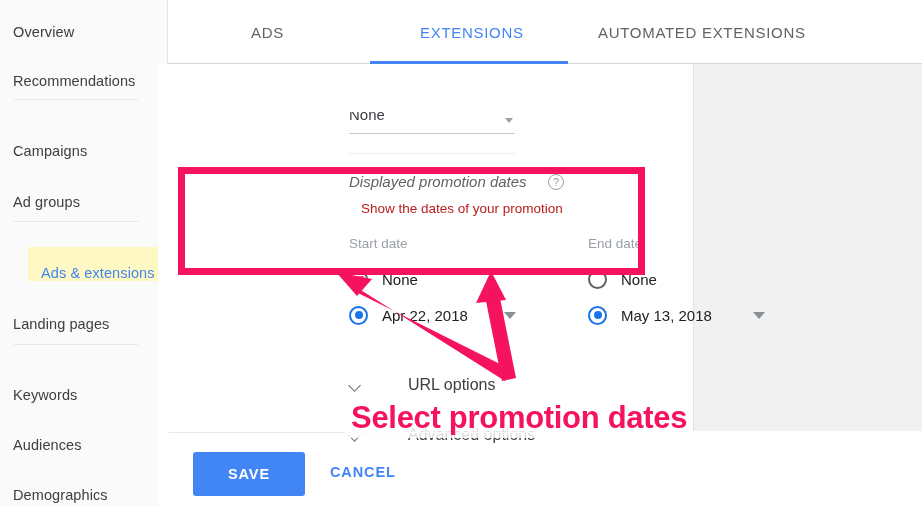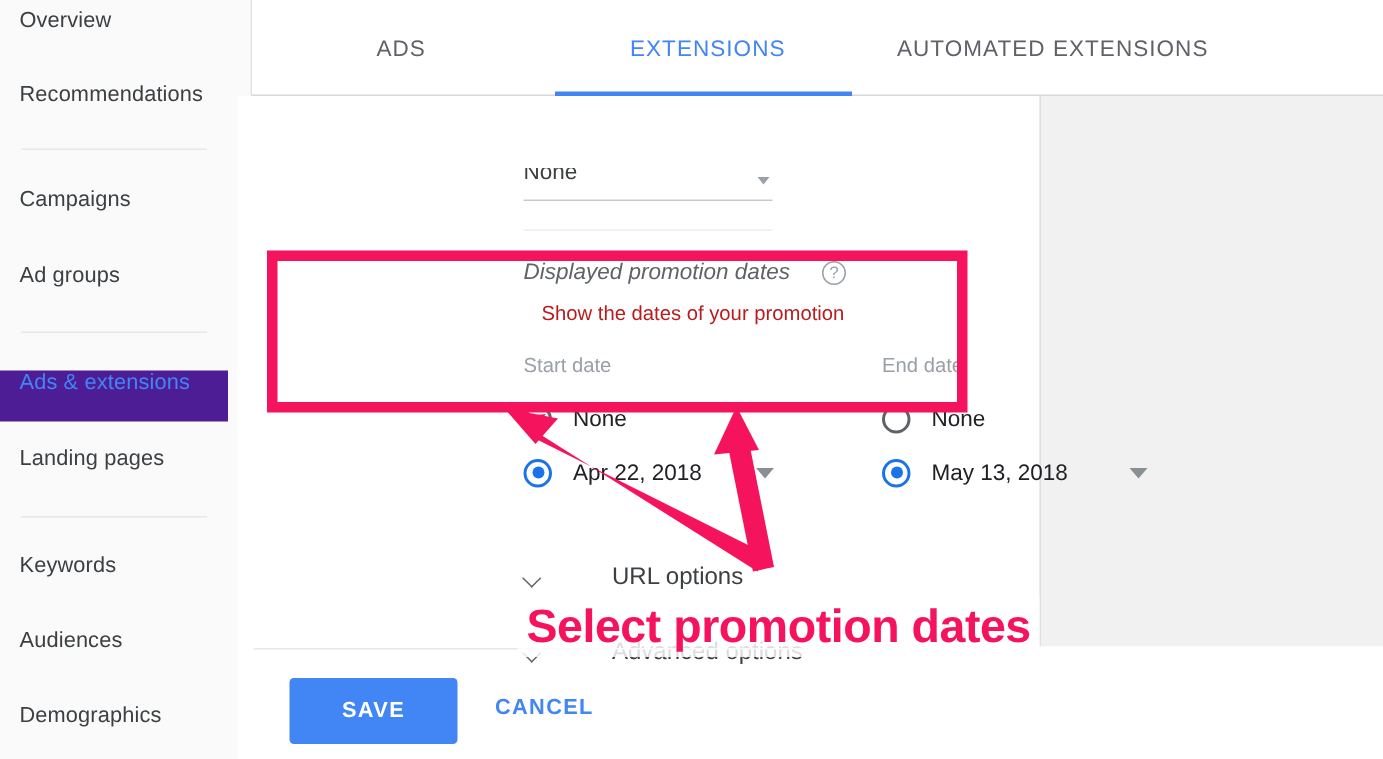--- a/index.html
+++ b/index.html
@@ -34,32 +34,33 @@
     background: #fafafa;
     border-right: 1px solid #e4e4e4;
     box-sizing: border-box;
   }
   .nav-item {
     position: absolute;
     left: 0;
     width: 152px;
     height: 34px;
     display: flex;
-    align-items: flex-start;
+    align-items: flex-end;
     box-sizing: border-box;
     padding-left: 13px;
     font-size: 14.5px;
     color: #3c4043;
     letter-spacing: .1px;
     white-space: nowrap;
   }
   .nav-item.active {
-    background: #4c1d95;
+    background: #fef9c3;
     color: #4285f4;
     font-weight: 500;
+    margin-left: 28px;
   }
   .nav-div {
     position: absolute;
     left: 14px;
     width: 124px;
     height: 1px;
     background: #e7e7e7;
   }
 
   

